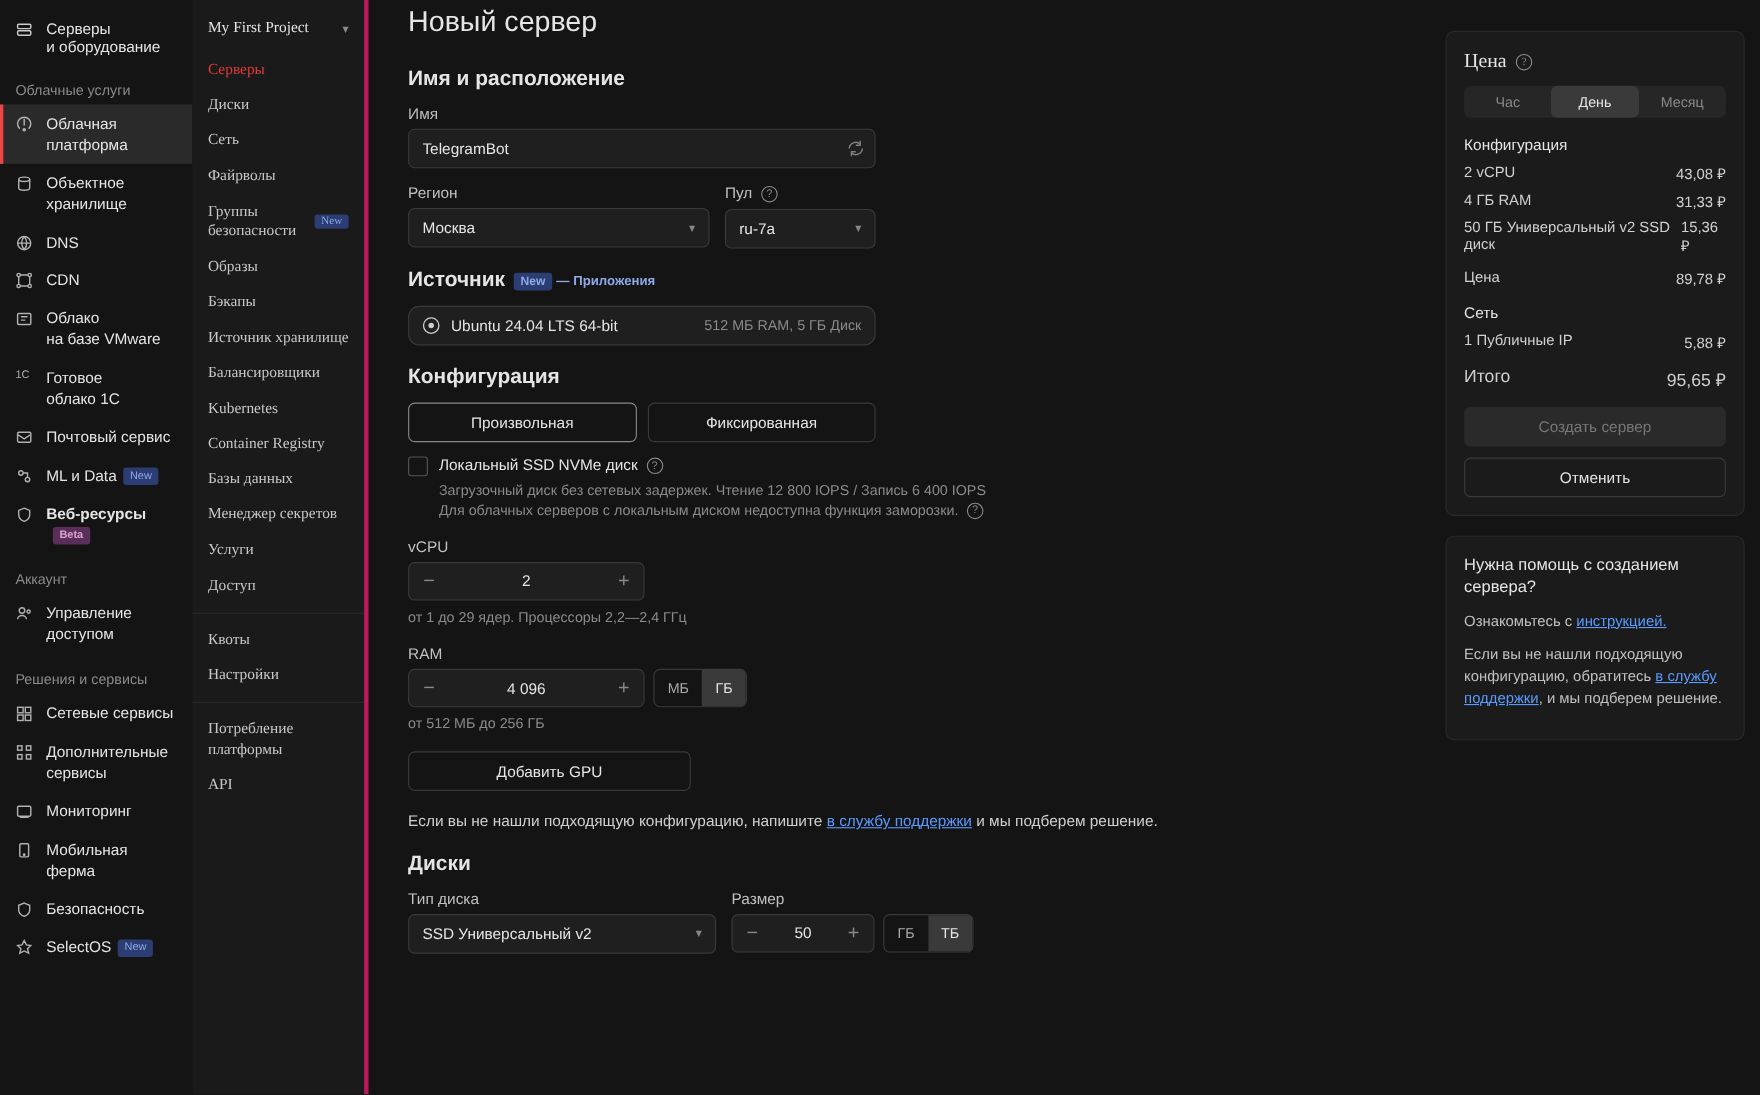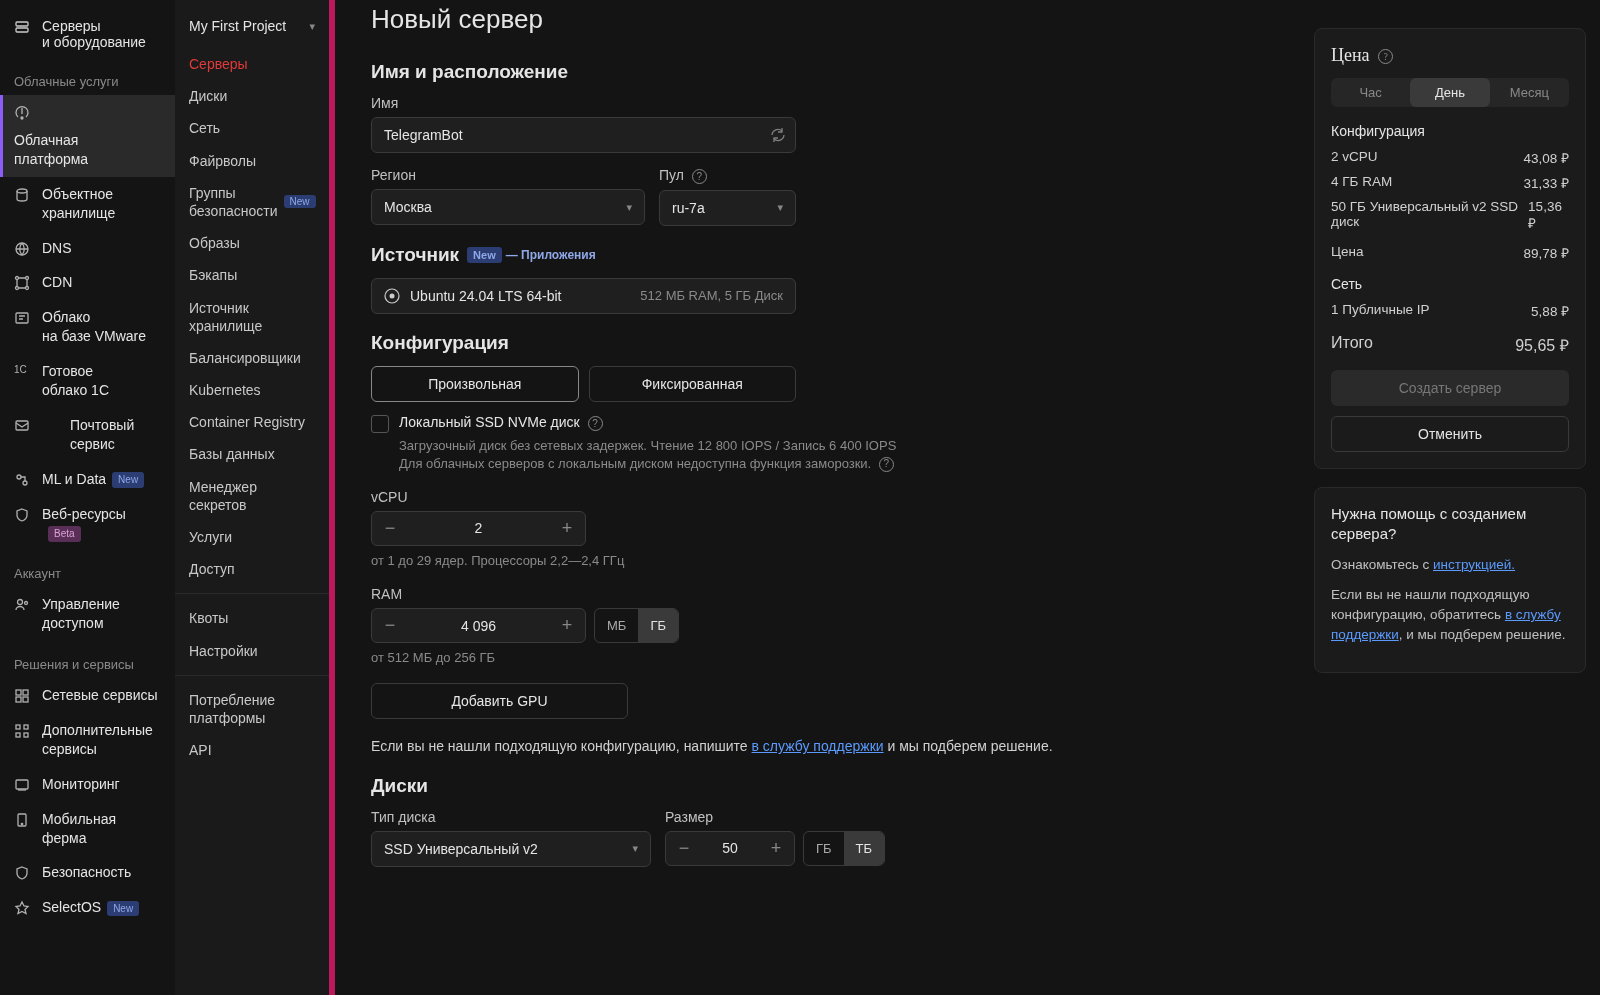--- a/index.html
+++ b/index.html
@@ -37,42 +37,42 @@
   align-items: flex-start;
   gap: 10px;
   padding: 8px 14px;
   cursor: pointer;
   color: #e5e5e5;
 }
 .sidebar1 .nav-item .icn { width: 18px; flex-shrink: 0; margin-top: 2px; opacity: 0.85; }
 .sidebar1 .nav-item .txt { line-height: 1.35; }
 .sidebar1 .nav-item.active {
   background: #2a2a2a;
-  border-left: 3px solid #8b5cf6;
+  border-left: 3px solid #ef4444;
   padding-left: 11px;
-  flex-direction: column;
 }
 .badge {
   display: inline-block;
   font-size: 10px;
   padding: 1px 6px;
   border-radius: 3px;
   margin-left: 6px;
   vertical-align: middle;
 }
 .badge.new { background: #2b3d73; color: #8fa8e8; }
 .badge.beta { background: #5a2f57; color: #dca1d5; }
 
 .sidebar2 {
   width: 160px;
   background: #1a1a1a;
   padding: 10px 0;
   overflow-y: auto;
   flex-shrink: 0;
-  border-right: 6px solid #be185d;
+  border-right: 4px solid #be185d;
+  font-family: Liberation Serif, serif;
 }
 .sidebar2 .proj {
   display: flex;
   align-items: center;
   justify-content: space-between;
   padding: 8px 14px 14px 14px;
   font-size: 14px;
   font-weight: 500;
 }
 .sidebar2 .nav2-item {
@@ -312,39 +312,39 @@
         <span class="txt" style="white-space: pre-line;">Готовое
 облако 1С</span>
       </div>
       <div class="nav-item">
         <span class="icn">
           <svg width="16" height="16" viewBox="0 0 16 16" fill="none" stroke="#ccc" stroke-width="1.3">
             <rect x="2" y="3" width="12" height="9" rx="1"></rect>
             <path d="M2 5l6 4 6-4"></path>
           </svg>
         </span>
-        <span class="txt" style="white-space: pre-line; margin-left: 28px;">Почтовый сервис</span>
+        <span class="txt" style="white-space: pre-line;">Почтовый сервис</span>
       </div>
       <div class="nav-item">
         <span class="icn">
           <svg width="16" height="16" viewBox="0 0 16 16" fill="none" stroke="#ccc" stroke-width="1.3">
             <circle cx="5" cy="5" r="2"></circle>
             <circle cx="11" cy="11" r="2"></circle>
             <path d="M7 5h4v4"></path>
           </svg>
         </span>
         <span class="txt" style="white-space: pre-line;">ML и Data<span class="badge new">New</span></span>
       </div>
       <div class="nav-item">
         <span class="icn">
           <svg width="16" height="16" viewBox="0 0 16 16" fill="none" stroke="#ccc" stroke-width="1.3">
             <path d="M8 2l5 2v4c0 3-2 5-5 6-3-1-5-3-5-6V4l5-2z"></path>
           </svg>
         </span>
-        <span class="txt" style="white-space: pre-line;">Веб-ресурсы<span class="badge beta">Beta</span></span>
+        <span class="txt" style="white-space: pre-line; font-weight: bold;">Веб-ресурсы<span class="badge beta">Beta</span></span>
       </div>
       <div class="section-title">Аккаунт</div>
       <div class="nav-item">
         <span class="icn">
           <svg width="16" height="16" viewBox="0 0 16 16" fill="none" stroke="#ccc" stroke-width="1.3">
             <circle cx="6" cy="5" r="2.5"></circle>
             <path d="M2 13c0-2 2-3.5 4-3.5s4 1.5 4 3.5"></path>
             <circle cx="12" cy="6" r="1.5"></circle>
           </svg>
         </span>
@@ -520,21 +520,21 @@
       </div>
     </div>
   </div>
 
   <h2 style="display:flex;align-items:center;">
     <span>Источник</span>
     <span class="new-text">
       <span class="new-inline">New</span><span>— Приложения</span>
     </span>
   </h2>
-  <div class="card" style="max-width:425px;">
+  <div class="card" style="max-width:425px;border-radius:10px;">
     <div class="left">
       <span>
         <svg width="16" height="16" viewBox="0 0 16 16">
             <circle cx="8" cy="8" r="7" fill="none" stroke="#ccc" stroke-width="1.2"></circle>
             <circle cx="8" cy="8" r="2.5" fill="#ccc"></circle>
           </svg>
       </span>
       <span>Ubuntu 24.04 LTS 64-bit</span>
     </div>
     <span class="meta">512 МБ RAM, 5 ГБ Диск</span>

